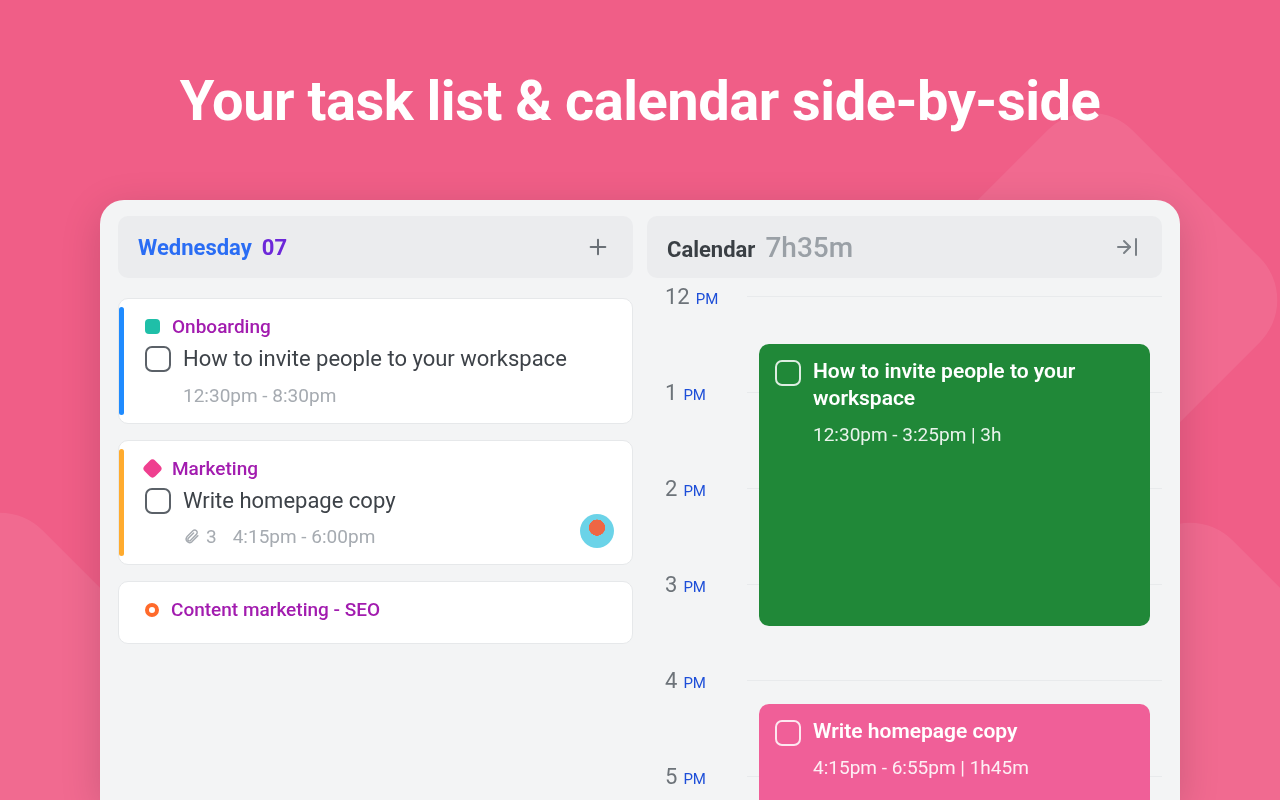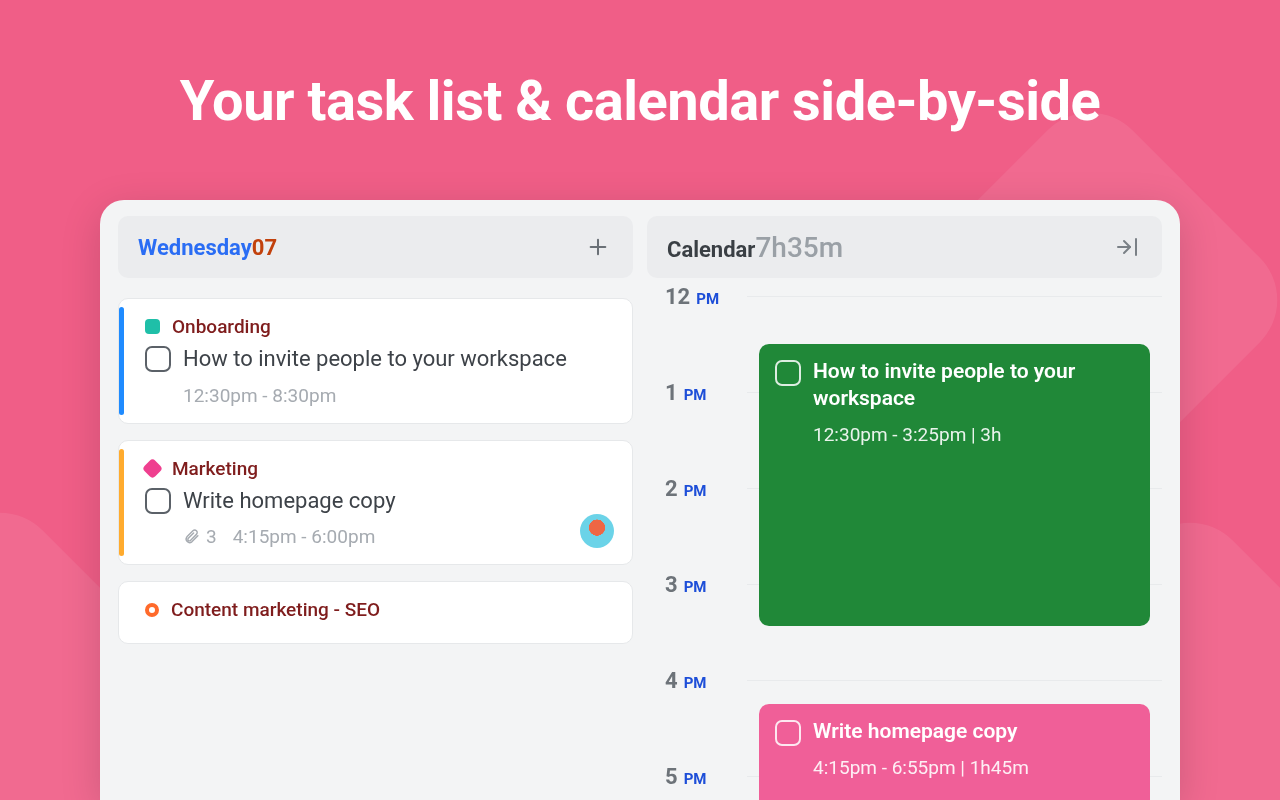--- a/index.html
+++ b/index.html
@@ -45,23 +45,23 @@
 
   .panel-header {
     height: 62px;
     border-radius: 10px;
     background: #ebecee;
     display: flex;
     align-items: center;
     padding: 0 20px;
     justify-content: space-between;
   }
-  .panel-header .titlewrap { display: flex; align-items: baseline; }
+  .panel-header .titlewrap { display: flex; align-items: baseline; gap: 10px; }
   .panel-header .day { color: #2a6df4; font-weight: 700; font-size: 22px; }
-  .panel-header .daynum { color: #c2410c; font-weight: 700; font-size: 22px; }
+  .panel-header .daynum { color: #6d28d9; font-weight: 700; font-size: 22px; }
   .panel-header .cal-title { color: #3a3f44; font-weight: 700; font-size: 22px; }
   .panel-header .cal-time { color: #9aa0a6; font-weight: 500; font-size: 28px; }
   .plus-btn, .collapse-btn {
     width: 30px; height: 30px; display: flex; align-items: center; justify-content: center;
     color: #5f6670; cursor: pointer;
   }
 
   .task-list { display: flex; flex-direction: column; gap: 16px; padding-top: 20px; overflow: hidden; }
 
   .task-card {
@@ -77,21 +77,21 @@
   }
   .stripe.blue { background: #1f8bff; }
   .stripe.orange { background: #ffab2e; }
 
   .task-body { padding-left: 12px; flex: 1; }
   .cat-row { display: flex; align-items: center; gap: 12px; margin-bottom: 6px; }
   .cat-dot { width: 15px; height: 15px; border-radius: 4px; }
   .cat-dot.teal { background: #1fbfa8; }
   .cat-dot.pink { background: #ef3f8f; transform: rotate(45deg); }
   .cat-dot.ring { width: 14px; height: 14px; border-radius: 50%; border: 4px solid #ff6a2b; background: #fff; }
-  .cat-label { color: #7f1d1d; font-size: 19px; font-weight: 500; text-align: center; }
+  .cat-label { color: #a21caf; font-size: 19px; font-weight: 500; text-align: center; }
 
   .title-row { display: flex; align-items: flex-start; gap: 12px; }
   .checkbox {
     width: 26px; height: 26px; border: 2.5px solid #5b6168; border-radius: 7px; flex-shrink: 0; margin-top: 2px;
     background: #fff;
   }
   .checkbox.light { border-color: rgba(255,255,255,0.85); background: transparent; }
   .task-title { font-size: 22px; color: #3d4248; line-height: 1.35; }
   .meta-row { display: flex; align-items: center; gap: 16px; margin-top: 10px; padding-left: 38px; color: #a6abb1; font-size: 19px; }
   .meta-row .clip { display: flex; align-items: center; gap: 6px; }
@@ -100,21 +100,21 @@
     width: 34px; height: 34px; border-radius: 50%;
     background: radial-gradient(circle at 50% 40%, #e64 0 30%, #6bd3e8 31% 100%);
   }
 
   
   .cal-body { position: relative; flex: 1; overflow: hidden; padding-top: 8px; }
   .hour-col { position: absolute; left: 0; top: 0; bottom: 0; width: 100px; }
   .hour-label {
     position: absolute; left: 18px; width: 80px;
     color: #6d7379; font-size: 18px;
-    display: flex; align-items: baseline; gap: 6px; font-weight: bold;
+    display: flex; align-items: baseline; gap: 6px;
   }
   .hour-label .num { font-size: 22px; }
   .hour-label .ampm { font-size: 15px; color: #1d4ed8; }
   .hour-line {
     position: absolute; left: 100px; right: 0;
     border-top: 1px solid #e8eaec;
   }
 
   .event {
     position: absolute; left: 112px; right: 12px;

